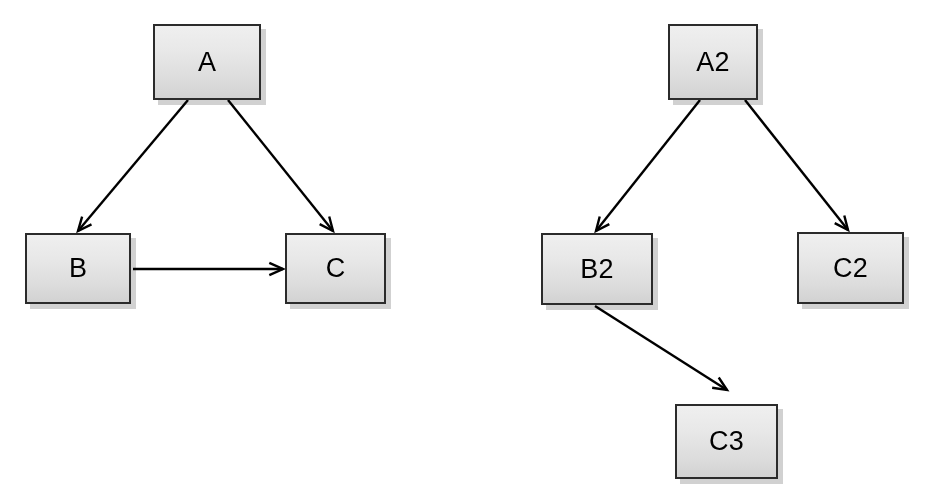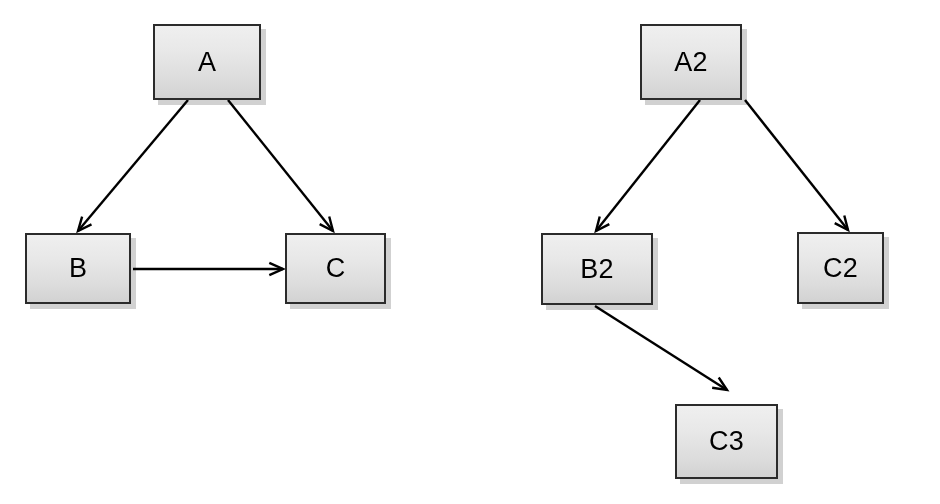--- a/index.html
+++ b/index.html
@@ -82,27 +82,27 @@
   <div id="node-layer">
       <div class="node" style="left: 153px; top: 24px; width: 108px; height: 76px;">
         <span class="node-label">A</span>
       </div>
       <div class="node" style="left: 25px; top: 233px; width: 106px; height: 71px;">
         <span class="node-label">B</span>
       </div>
       <div class="node" style="left: 285px; top: 233px; width: 101px; height: 71px;">
         <span class="node-label">C</span>
       </div>
-      <div class="node" style="left: 640px; top: 24px; width: 102px; height: 76px;">
+      <div class="node" style="left: 668px; top: 24px; width: 90px; height: 76px;">
         <span class="node-label">A2</span>
       </div>
       <div class="node" style="left: 541px; top: 233px; width: 112px; height: 72px;">
         <span class="node-label">B2</span>
       </div>
-      <div class="node" style="left: 797px; top: 232px; width: 87px; height: 72px;">
+      <div class="node" style="left: 797px; top: 232px; width: 107px; height: 72px;">
         <span class="node-label">C2</span>
       </div>
       <div class="node" style="left: 675px; top: 404px; width: 103px; height: 75px;">
         <span class="node-label">C3</span>
       </div>
     </div>
 
 </div>
 
 </body></html>

